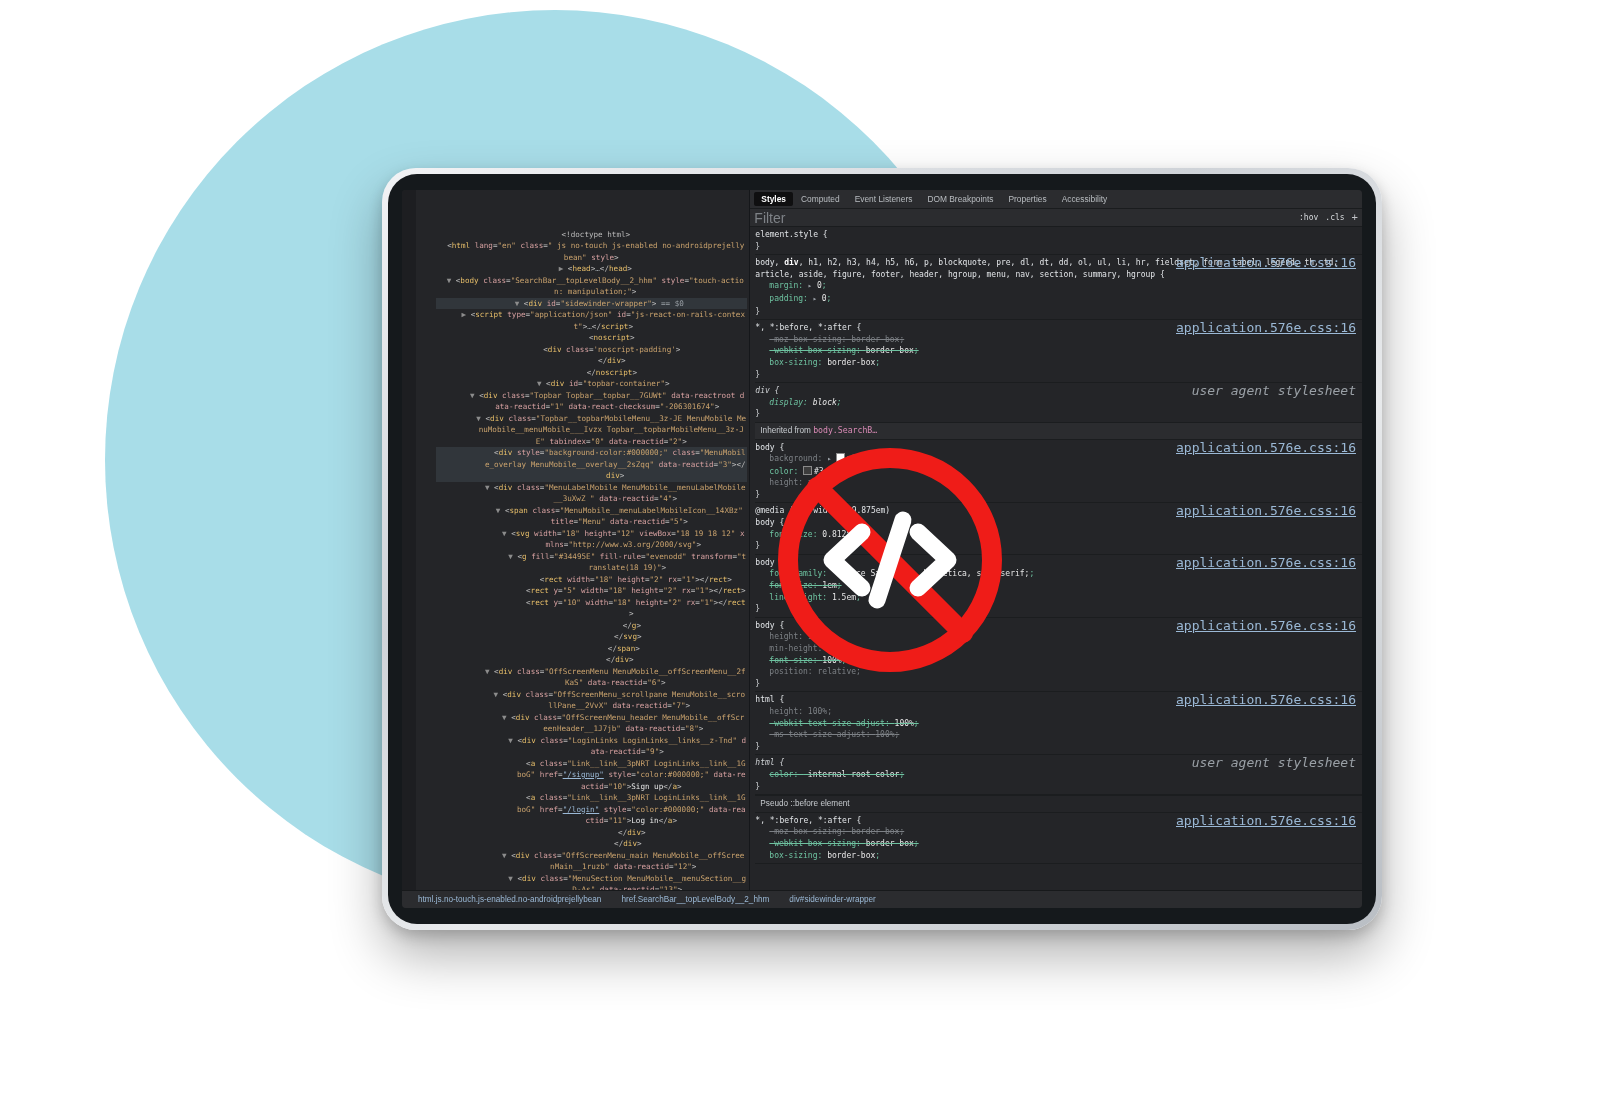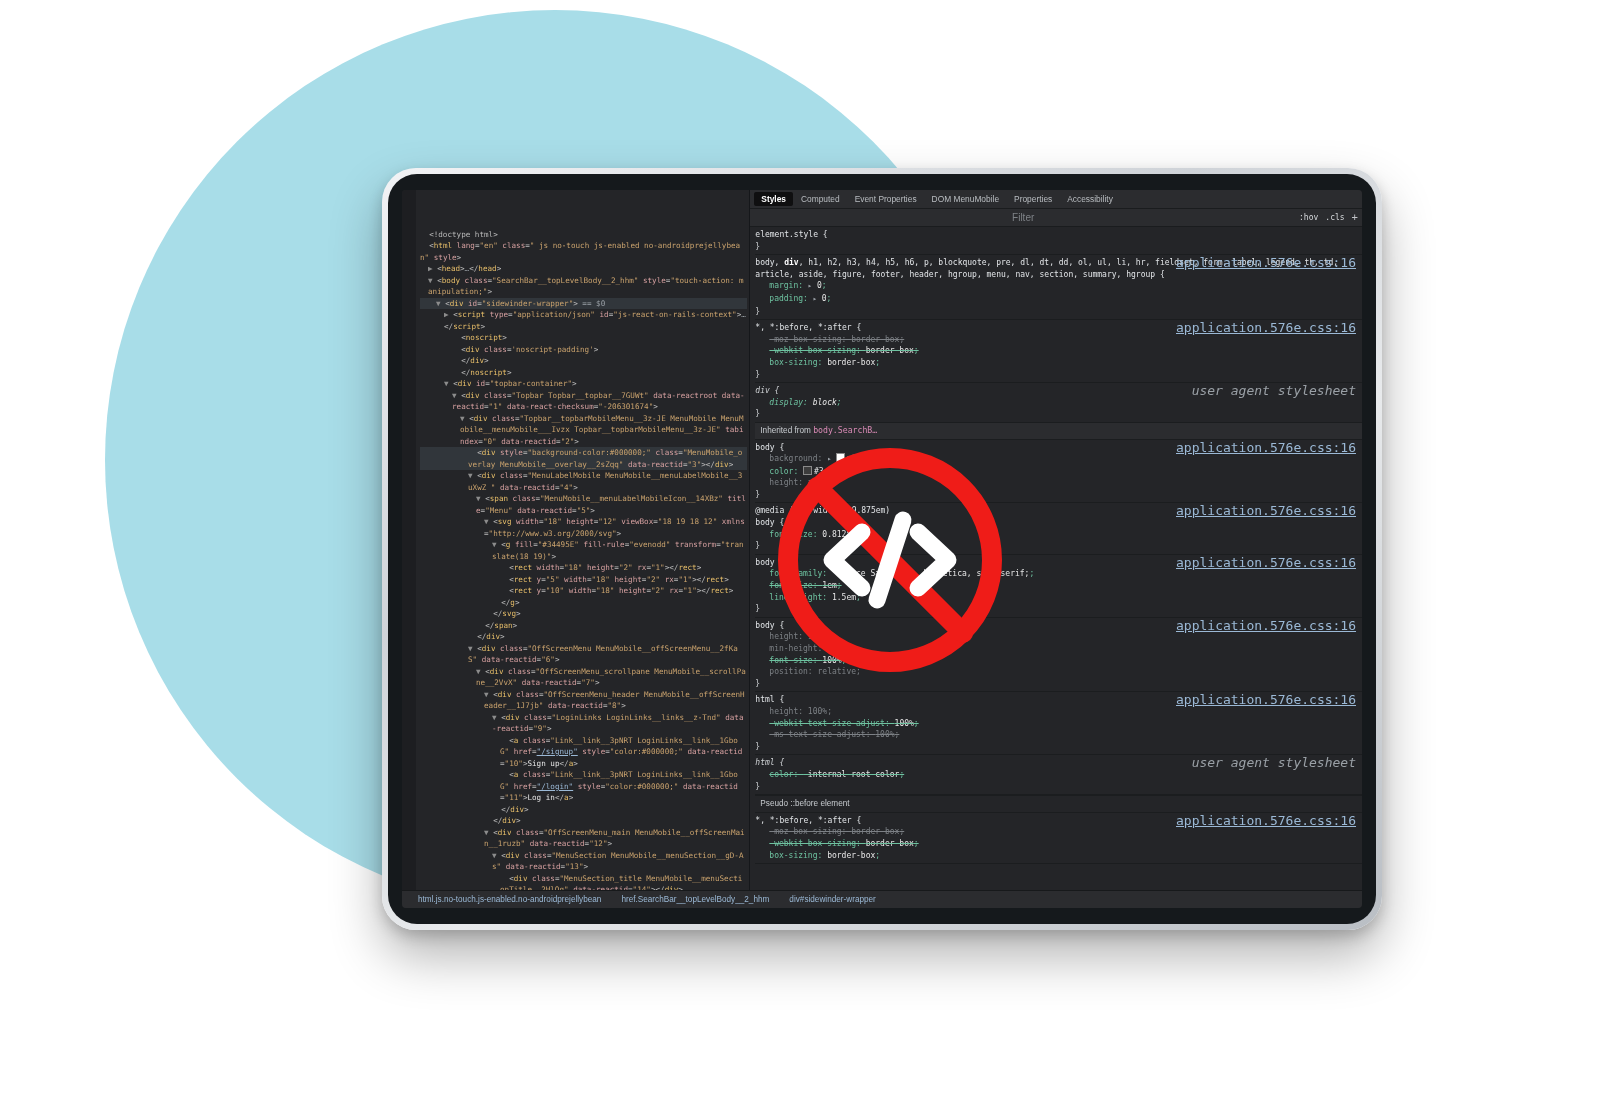--- a/index.html
+++ b/index.html
@@ -63,21 +63,21 @@
     box-sizing: border-box;
     overflow: hidden;
     position: relative;
     white-space: pre-wrap;
     word-break: break-all;
   }
   .dom-gutter {
     position: absolute; left: 0; top: 0; bottom: 0; width: 14px;
     background: #1d1e21;
   }
-  .dom-lines { position: relative; margin-left: 14px; }
+  .dom-lines { position: relative; margin-left: 30px; text-align: center; }
   .ln { padding-left: 0; }
   .ln.sel { background: #31363b; }
   .tw { color: #8c8c8c; }
   .tagname { color: #e8bf6a; }
   .attr { color: #d6a0a0; }
   .val { color: #c9a26d; }
   .txt { color: #e6e6e6; }
   .lnk { color: #9bb9d6; text-decoration: underline; }
   .punct { color: #b9b9b9; }
   .dim { color: #9aa0a6; }
@@ -110,22 +110,22 @@
   }
   .sp-tab.active { background: #0f0f10; color: #ffffff; font-weight: bold; }
   .sp-filter {
     display: flex; align-items: center;
     height: 17px; background: #2b2c2f;
     border-bottom: 1px solid #1a1c1e;
     padding: 0 4px;
     flex: none;
   }
   .sp-filter .fin {
-    flex: 1 1 auto; font-size: 10px; color: #7e8287;
-    background: #2b2c2f; border: none; text-align: center;
+    flex: 1 1 auto; font-size: 14px; color: #7e8287;
+    background: #2b2c2f; border: none;
   }
   .sp-filter .chip { font-size: 8px; color: #d7dadd; margin-left: 7px; font-family:"DejaVu Sans Mono",monospace; }
   .sp-filter .plus { font-size: 11px; color: #c2c5c9; margin-left: 7px; line-height: 1; }
 
   .sp-body {
     flex: 1 1 auto; overflow: hidden;
     font-family: "DejaVu Sans Mono", monospace;
     font-size: 8px;
     line-height: 11.6px;
     color: #d6d9dc;
@@ -202,22 +202,22 @@
             <div class="dom-gutter"></div>
             <div class="dom-lines" id="dom-lines"><div class="ln" style="padding-left: 0px;"><span class="tw">  </span><span class="punct">&lt;!doctype html&gt;</span></div><div class="ln" style="padding-left: 0px;"><span class="tw">  </span><span class="punct">&lt;</span><span class="tagname">html</span> <span class="attr">lang</span><span class="punct">=</span><span class="val">"en"</span> <span class="attr">class</span><span class="punct">=</span><span class="val">" js no-touch js-enabled no-androidprejellybean"</span> <span class="attr">style</span><span class="punct">&gt;</span></div><div class="ln" style="padding-left: 8px;"><span class="tw">▶ </span><span class="punct">&lt;</span><span class="tagname">head</span><span class="punct">&gt;</span><span class="dim">…</span><span class="punct">&lt;/</span><span class="tagname">head</span><span class="punct">&gt;</span></div><div class="ln" style="padding-left: 8px;"><span class="tw">▼ </span><span class="punct">&lt;</span><span class="tagname">body</span> <span class="attr">class</span><span class="punct">=</span><span class="val">"SearchBar__topLevelBody__2_hhm"</span> <span class="attr">style</span><span class="punct">=</span><span class="val">"touch-action: manipulation;"</span><span class="punct">&gt;</span></div><div class="ln sel" style="padding-left: 16px;"><span class="tw">▼ </span><span class="punct">&lt;</span><span class="tagname">div</span> <span class="attr">id</span><span class="punct">=</span><span class="val">"sidewinder-wrapper"</span><span class="punct">&gt;</span> <span class="dim">== $0</span></div><div class="ln" style="padding-left: 24px;"><span class="tw">▶ </span><span class="punct">&lt;</span><span class="tagname">script</span> <span class="attr">type</span><span class="punct">=</span><span class="val">"application/json"</span> <span class="attr">id</span><span class="punct">=</span><span class="val">"js-react-on-rails-context"</span><span class="punct">&gt;</span><span class="dim">…</span><span class="punct">&lt;/</span><span class="tagname">script</span><span class="punct">&gt;</span></div><div class="ln" style="padding-left: 32px;"><span class="tw">  </span><span class="punct">&lt;</span><span class="tagname">noscript</span><span class="punct">&gt;</span></div><div class="ln" style="padding-left: 32px;"><span class="tw">  </span><span class="punct">&lt;</span><span class="tagname">div</span> <span class="attr">class</span><span class="punct">=</span><span class="val">'noscript-padding'</span><span class="punct">&gt;</span></div><div class="ln" style="padding-left: 32px;"><span class="tw">  </span><span class="punct">&lt;/</span><span class="tagname">div</span><span class="punct">&gt;</span></div><div class="ln" style="padding-left: 32px;"><span class="tw">  </span><span class="punct">&lt;/</span><span class="tagname">noscript</span><span class="punct">&gt;</span></div><div class="ln" style="padding-left: 24px;"><span class="tw">▼ </span><span class="punct">&lt;</span><span class="tagname">div</span> <span class="attr">id</span><span class="punct">=</span><span class="val">"topbar-container"</span><span class="punct">&gt;</span></div><div class="ln" style="padding-left: 32px;"><span class="tw">▼ </span><span class="punct">&lt;</span><span class="tagname">div</span> <span class="attr">class</span><span class="punct">=</span><span class="val">"Topbar Topbar__topbar__7GUWt"</span> <span class="attr">data-reactroot</span> <span class="attr">data-reactid</span><span class="punct">=</span><span class="val">"1"</span> <span class="attr">data-react-checksum</span><span class="punct">=</span><span class="val">"-206301674"</span><span class="punct">&gt;</span></div><div class="ln" style="padding-left: 40px;"><span class="tw">▼ </span><span class="punct">&lt;</span><span class="tagname">div</span> <span class="attr">class</span><span class="punct">=</span><span class="val">"Topbar__topbarMobileMenu__3z-JE MenuMobile MenuMobile__menuMobile___Ivzx Topbar__topbarMobileMenu__3z-JE"</span> <span class="attr">tabindex</span><span class="punct">=</span><span class="val">"0"</span> <span class="attr">data-reactid</span><span class="punct">=</span><span class="val">"2"</span><span class="punct">&gt;</span></div><div class="ln hl-bar" style="padding-left: 48px;"><span class="tw">  </span><span class="punct">&lt;</span><span class="tagname">div</span> <span class="attr">style</span><span class="punct">=</span><span class="val">"background-color:#000000;"</span> <span class="attr">class</span><span class="punct">=</span><span class="val">"MenuMobile_overlay MenuMobile__overlay__2sZqq"</span> <span class="attr">data-reactid</span><span class="punct">=</span><span class="val">"3"</span><span class="punct">&gt;&lt;/</span><span class="tagname">div</span><span class="punct">&gt;</span></div><div class="ln" style="padding-left: 48px;"><span class="tw">▼ </span><span class="punct">&lt;</span><span class="tagname">div</span> <span class="attr">class</span><span class="punct">=</span><span class="val">"MenuLabelMobile MenuMobile__menuLabelMobile__3uXwZ "</span> <span class="attr">data-reactid</span><span class="punct">=</span><span class="val">"4"</span><span class="punct">&gt;</span></div><div class="ln" style="padding-left: 56px;"><span class="tw">▼ </span><span class="punct">&lt;</span><span class="tagname">span</span> <span class="attr">class</span><span class="punct">=</span><span class="val">"MenuMobile__menuLabelMobileIcon__14XBz"</span> <span class="attr">title</span><span class="punct">=</span><span class="val">"Menu"</span> <span class="attr">data-reactid</span><span class="punct">=</span><span class="val">"5"</span><span class="punct">&gt;</span></div><div class="ln" style="padding-left: 64px;"><span class="tw">▼ </span><span class="punct">&lt;</span><span class="tagname">svg</span> <span class="attr">width</span><span class="punct">=</span><span class="val">"18"</span> <span class="attr">height</span><span class="punct">=</span><span class="val">"12"</span> <span class="attr">viewBox</span><span class="punct">=</span><span class="val">"18 19 18 12"</span> <span class="attr">xmlns</span><span class="punct">=</span><span class="val">"http://www.w3.org/2000/svg"</span><span class="punct">&gt;</span></div><div class="ln" style="padding-left: 72px;"><span class="tw">▼ </span><span class="punct">&lt;</span><span class="tagname">g</span> <span class="attr">fill</span><span class="punct">=</span><span class="val">"#34495E"</span> <span class="attr">fill-rule</span><span class="punct">=</span><span class="val">"evenodd"</span> <span class="attr">transform</span><span class="punct">=</span><span class="val">"translate(18 19)"</span><span class="punct">&gt;</span></div><div class="ln" style="padding-left: 80px;"><span class="tw">  </span><span class="punct">&lt;</span><span class="tagname">rect</span> <span class="attr">width</span><span class="punct">=</span><span class="val">"18"</span> <span class="attr">height</span><span class="punct">=</span><span class="val">"2"</span> <span class="attr">rx</span><span class="punct">=</span><span class="val">"1"</span><span class="punct">&gt;&lt;/</span><span class="tagname">rect</span><span class="punct">&gt;</span></div><div class="ln" style="padding-left: 80px;"><span class="tw">  </span><span class="punct">&lt;</span><span class="tagname">rect</span> <span class="attr">y</span><span class="punct">=</span><span class="val">"5"</span> <span class="attr">width</span><span class="punct">=</span><span class="val">"18"</span> <span class="attr">height</span><span class="punct">=</span><span class="val">"2"</span> <span class="attr">rx</span><span class="punct">=</span><span class="val">"1"</span><span class="punct">&gt;&lt;/</span><span class="tagname">rect</span><span class="punct">&gt;</span></div><div class="ln" style="padding-left: 80px;"><span class="tw">  </span><span class="punct">&lt;</span><span class="tagname">rect</span> <span class="attr">y</span><span class="punct">=</span><span class="val">"10"</span> <span class="attr">width</span><span class="punct">=</span><span class="val">"18"</span> <span class="attr">height</span><span class="punct">=</span><span class="val">"2"</span> <span class="attr">rx</span><span class="punct">=</span><span class="val">"1"</span><span class="punct">&gt;&lt;/</span><span class="tagname">rect</span><span class="punct">&gt;</span></div><div class="ln" style="padding-left: 72px;"><span class="tw">  </span><span class="punct">&lt;/</span><span class="tagname">g</span><span class="punct">&gt;</span></div><div class="ln" style="padding-left: 64px;"><span class="tw">  </span><span class="punct">&lt;/</span><span class="tagname">svg</span><span class="punct">&gt;</span></div><div class="ln" style="padding-left: 56px;"><span class="tw">  </span><span class="punct">&lt;/</span><span class="tagname">span</span><span class="punct">&gt;</span></div><div class="ln" style="padding-left: 48px;"><span class="tw">  </span><span class="punct">&lt;/</span><span class="tagname">div</span><span class="punct">&gt;</span></div><div class="ln" style="padding-left: 48px;"><span class="tw">▼ </span><span class="punct">&lt;</span><span class="tagname">div</span> <span class="attr">class</span><span class="punct">=</span><span class="val">"OffScreenMenu MenuMobile__offScreenMenu__2fKaS"</span> <span class="attr">data-reactid</span><span class="punct">=</span><span class="val">"6"</span><span class="punct">&gt;</span></div><div class="ln" style="padding-left: 56px;"><span class="tw">▼ </span><span class="punct">&lt;</span><span class="tagname">div</span> <span class="attr">class</span><span class="punct">=</span><span class="val">"OffScreenMenu_scrollpane MenuMobile__scrollPane__2VvX"</span> <span class="attr">data-reactid</span><span class="punct">=</span><span class="val">"7"</span><span class="punct">&gt;</span></div><div class="ln" style="padding-left: 64px;"><span class="tw">▼ </span><span class="punct">&lt;</span><span class="tagname">div</span> <span class="attr">class</span><span class="punct">=</span><span class="val">"OffScreenMenu_header MenuMobile__offScreenHeader__1J7jb"</span> <span class="attr">data-reactid</span><span class="punct">=</span><span class="val">"8"</span><span class="punct">&gt;</span></div><div class="ln" style="padding-left: 72px;"><span class="tw">▼ </span><span class="punct">&lt;</span><span class="tagname">div</span> <span class="attr">class</span><span class="punct">=</span><span class="val">"LoginLinks LoginLinks__links__z-Tnd"</span> <span class="attr">data-reactid</span><span class="punct">=</span><span class="val">"9"</span><span class="punct">&gt;</span></div><div class="ln" style="padding-left: 80px;"><span class="tw">  </span><span class="punct">&lt;</span><span class="tagname">a</span> <span class="attr">class</span><span class="punct">=</span><span class="val">"Link__link__3pNRT LoginLinks__link__1GboG"</span> <span class="attr">href</span><span class="punct">=</span><span class="lnk">"/signup"</span> <span class="attr">style</span><span class="punct">=</span><span class="val">"color:#000000;"</span> <span class="attr">data-reactid</span><span class="punct">=</span><span class="val">"10"</span><span class="punct">&gt;</span><span class="txt">Sign up</span><span class="punct">&lt;/</span><span class="tagname">a</span><span class="punct">&gt;</span></div><div class="ln" style="padding-left: 80px;"><span class="tw">  </span><span class="punct">&lt;</span><span class="tagname">a</span> <span class="attr">class</span><span class="punct">=</span><span class="val">"Link__link__3pNRT LoginLinks__link__1GboG"</span> <span class="attr">href</span><span class="punct">=</span><span class="lnk">"/login"</span> <span class="attr">style</span><span class="punct">=</span><span class="val">"color:#000000;"</span> <span class="attr">data-reactid</span><span class="punct">=</span><span class="val">"11"</span><span class="punct">&gt;</span><span class="txt">Log in</span><span class="punct">&lt;/</span><span class="tagname">a</span><span class="punct">&gt;</span></div><div class="ln" style="padding-left: 72px;"><span class="tw">  </span><span class="punct">&lt;/</span><span class="tagname">div</span><span class="punct">&gt;</span></div><div class="ln" style="padding-left: 64px;"><span class="tw">  </span><span class="punct">&lt;/</span><span class="tagname">div</span><span class="punct">&gt;</span></div><div class="ln" style="padding-left: 64px;"><span class="tw">▼ </span><span class="punct">&lt;</span><span class="tagname">div</span> <span class="attr">class</span><span class="punct">=</span><span class="val">"OffScreenMenu_main MenuMobile__offScreenMain__1ruzb"</span> <span class="attr">data-reactid</span><span class="punct">=</span><span class="val">"12"</span><span class="punct">&gt;</span></div><div class="ln" style="padding-left: 72px;"><span class="tw">▼ </span><span class="punct">&lt;</span><span class="tagname">div</span> <span class="attr">class</span><span class="punct">=</span><span class="val">"MenuSection MenuMobile__menuSection__gD-As"</span> <span class="attr">data-reactid</span><span class="punct">=</span><span class="val">"13"</span><span class="punct">&gt;</span></div><div class="ln" style="padding-left: 80px;"><span class="tw">  </span><span class="punct">&lt;</span><span class="tagname">div</span> <span class="attr">class</span><span class="punct">=</span><span class="val">"MenuSection_title MenuMobile__menuSectionTitle__2HlQg"</span> <span class="attr">data-reactid</span><span class="punct">=</span><span class="val">"14"</span><span class="punct">&gt;&lt;/</span><span class="tagname">div</span><span class="punct">&gt;</span></div></div>
           </div>
 
           <div class="splitter"></div>
 
           <div class="styles-pane">
             <div class="sp-tabs" id="sp-tabs">
                 <div class="sp-tab active">Styles</div>
                 <div class="sp-tab">Computed</div>
-                <div class="sp-tab">Event Properties</div>
-                <div class="sp-tab">DOM MenuMobile</div>
+                <div class="sp-tab">Event Listeners</div>
+                <div class="sp-tab">DOM Breakpoints</div>
                 <div class="sp-tab">Properties</div>
                 <div class="sp-tab">Accessibility</div>
               </div>
             <div class="sp-filter">
               <div class="fin">Filter</div>
               <div class="chip">:hov</div>
               <div class="chip">.cls</div>
               <div class="plus">+</div>
             </div>
             <div class="sp-body" id="sp-body">

